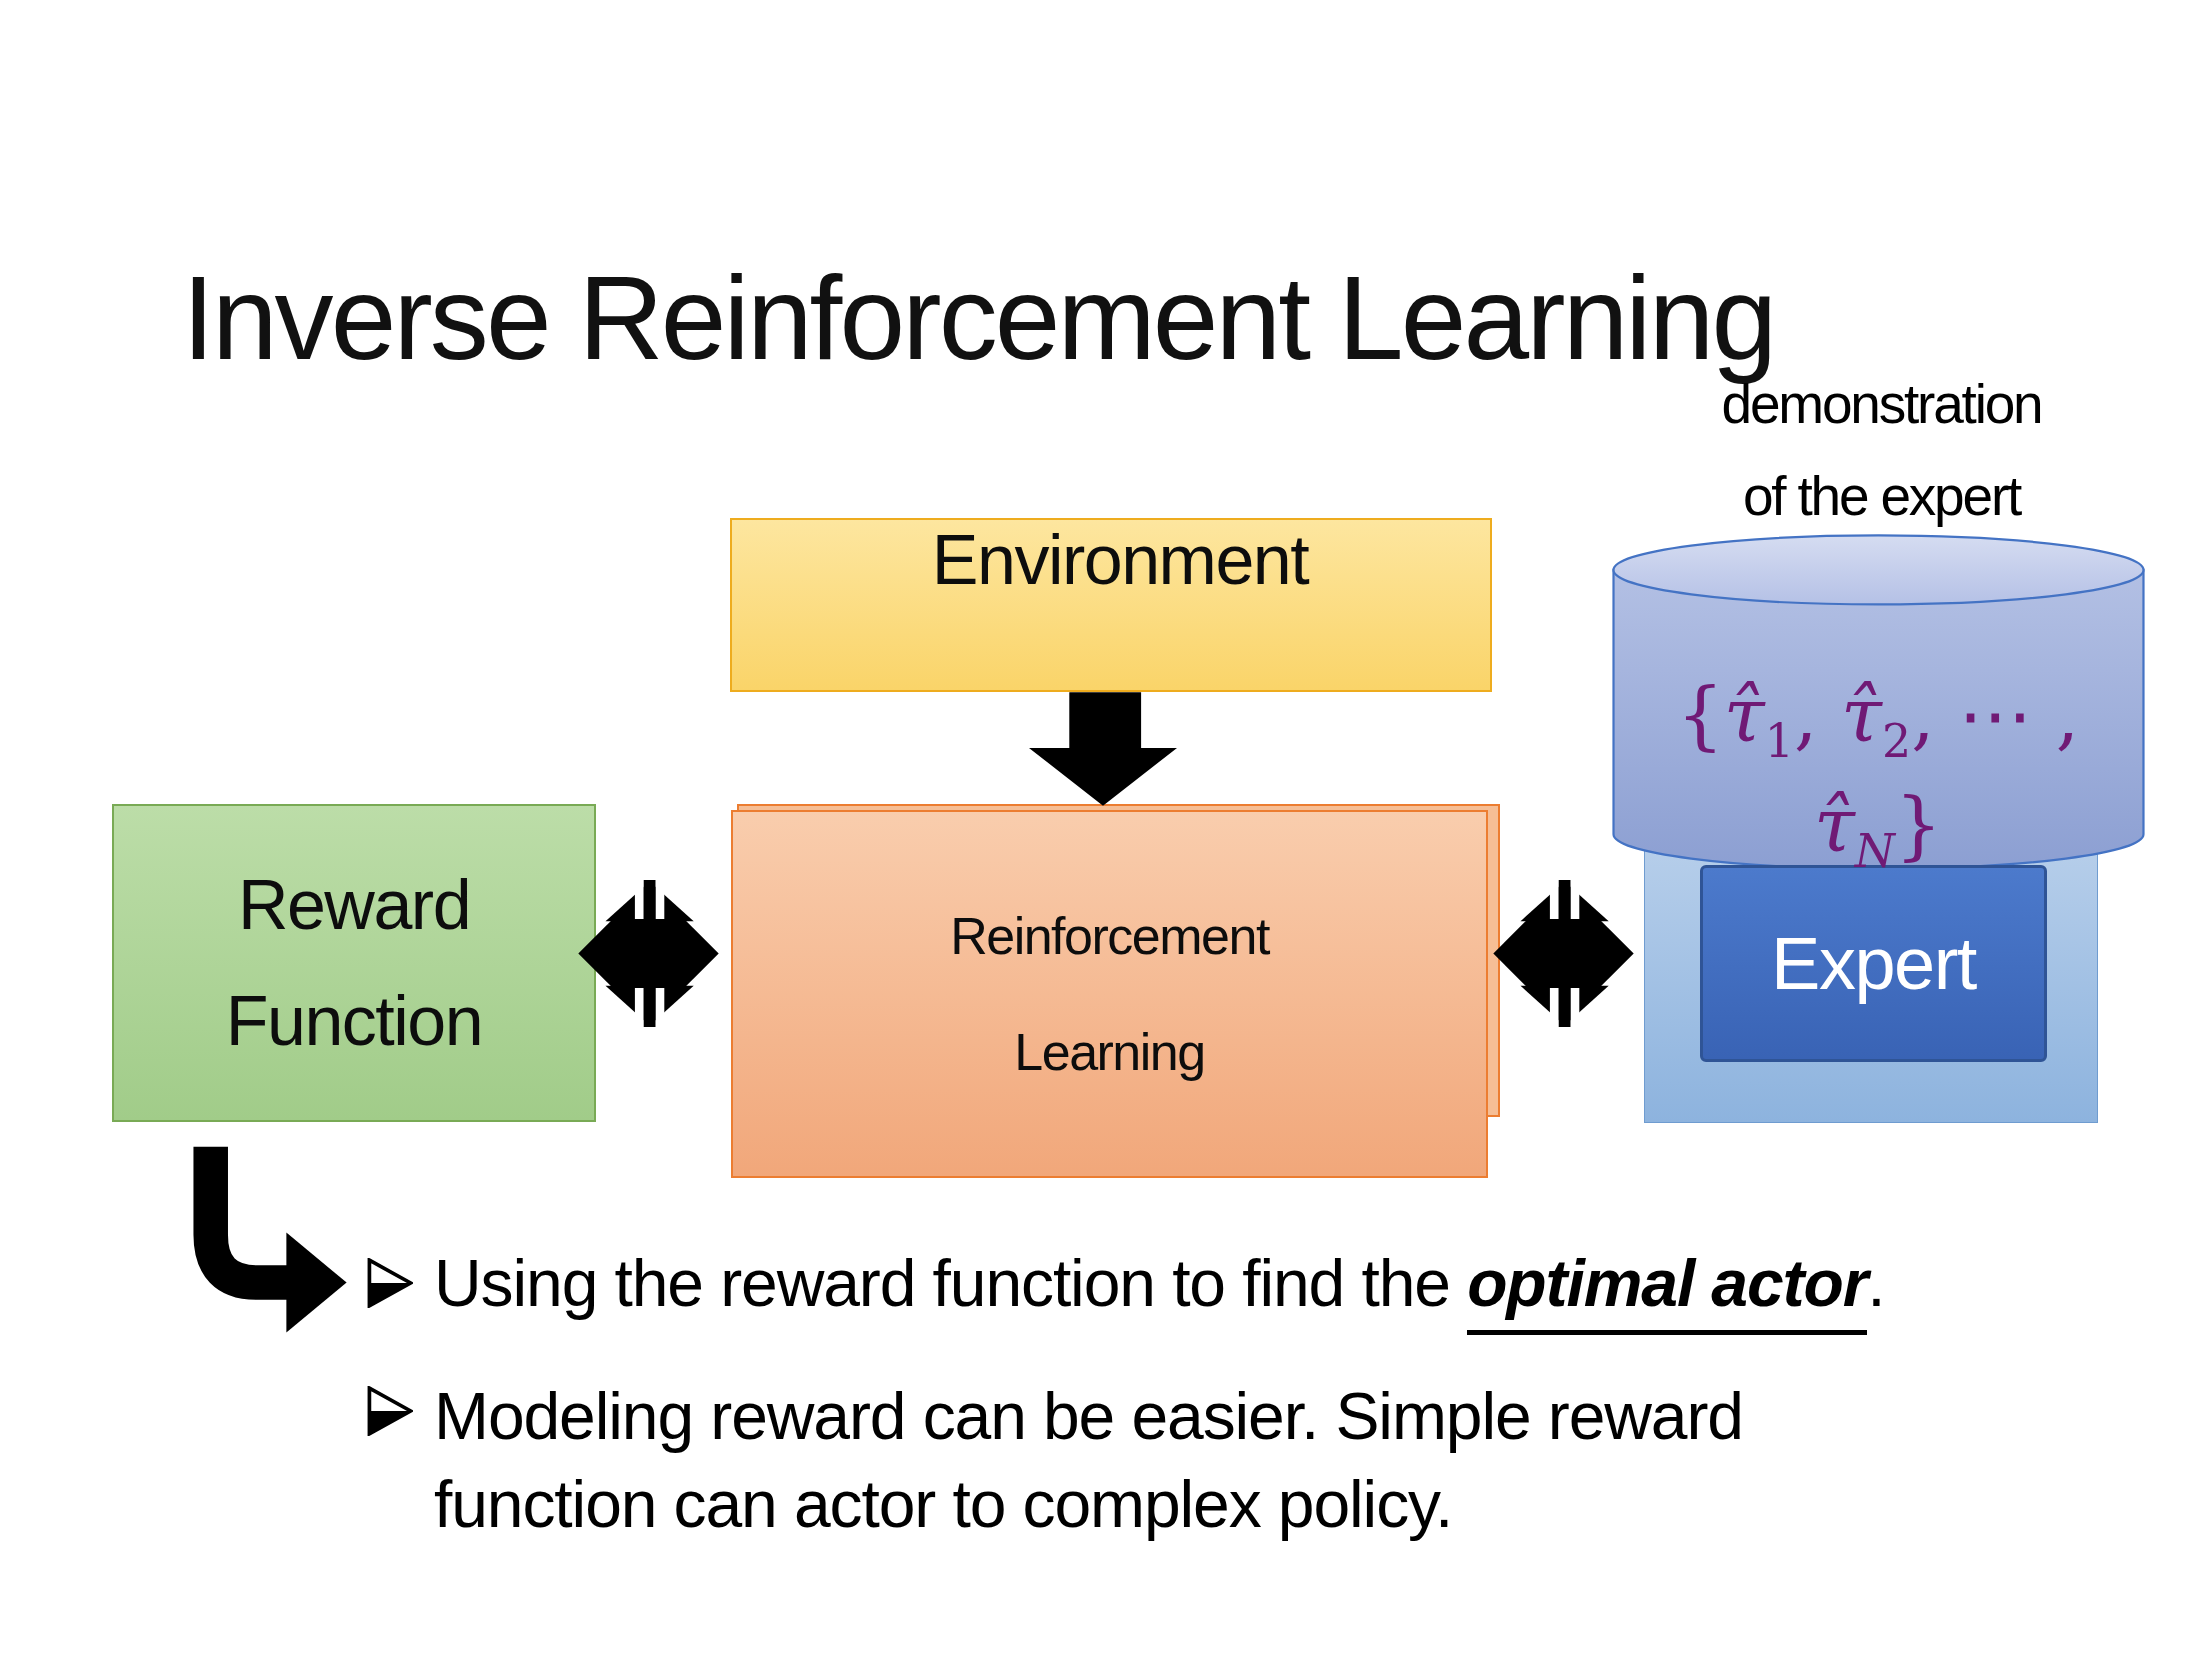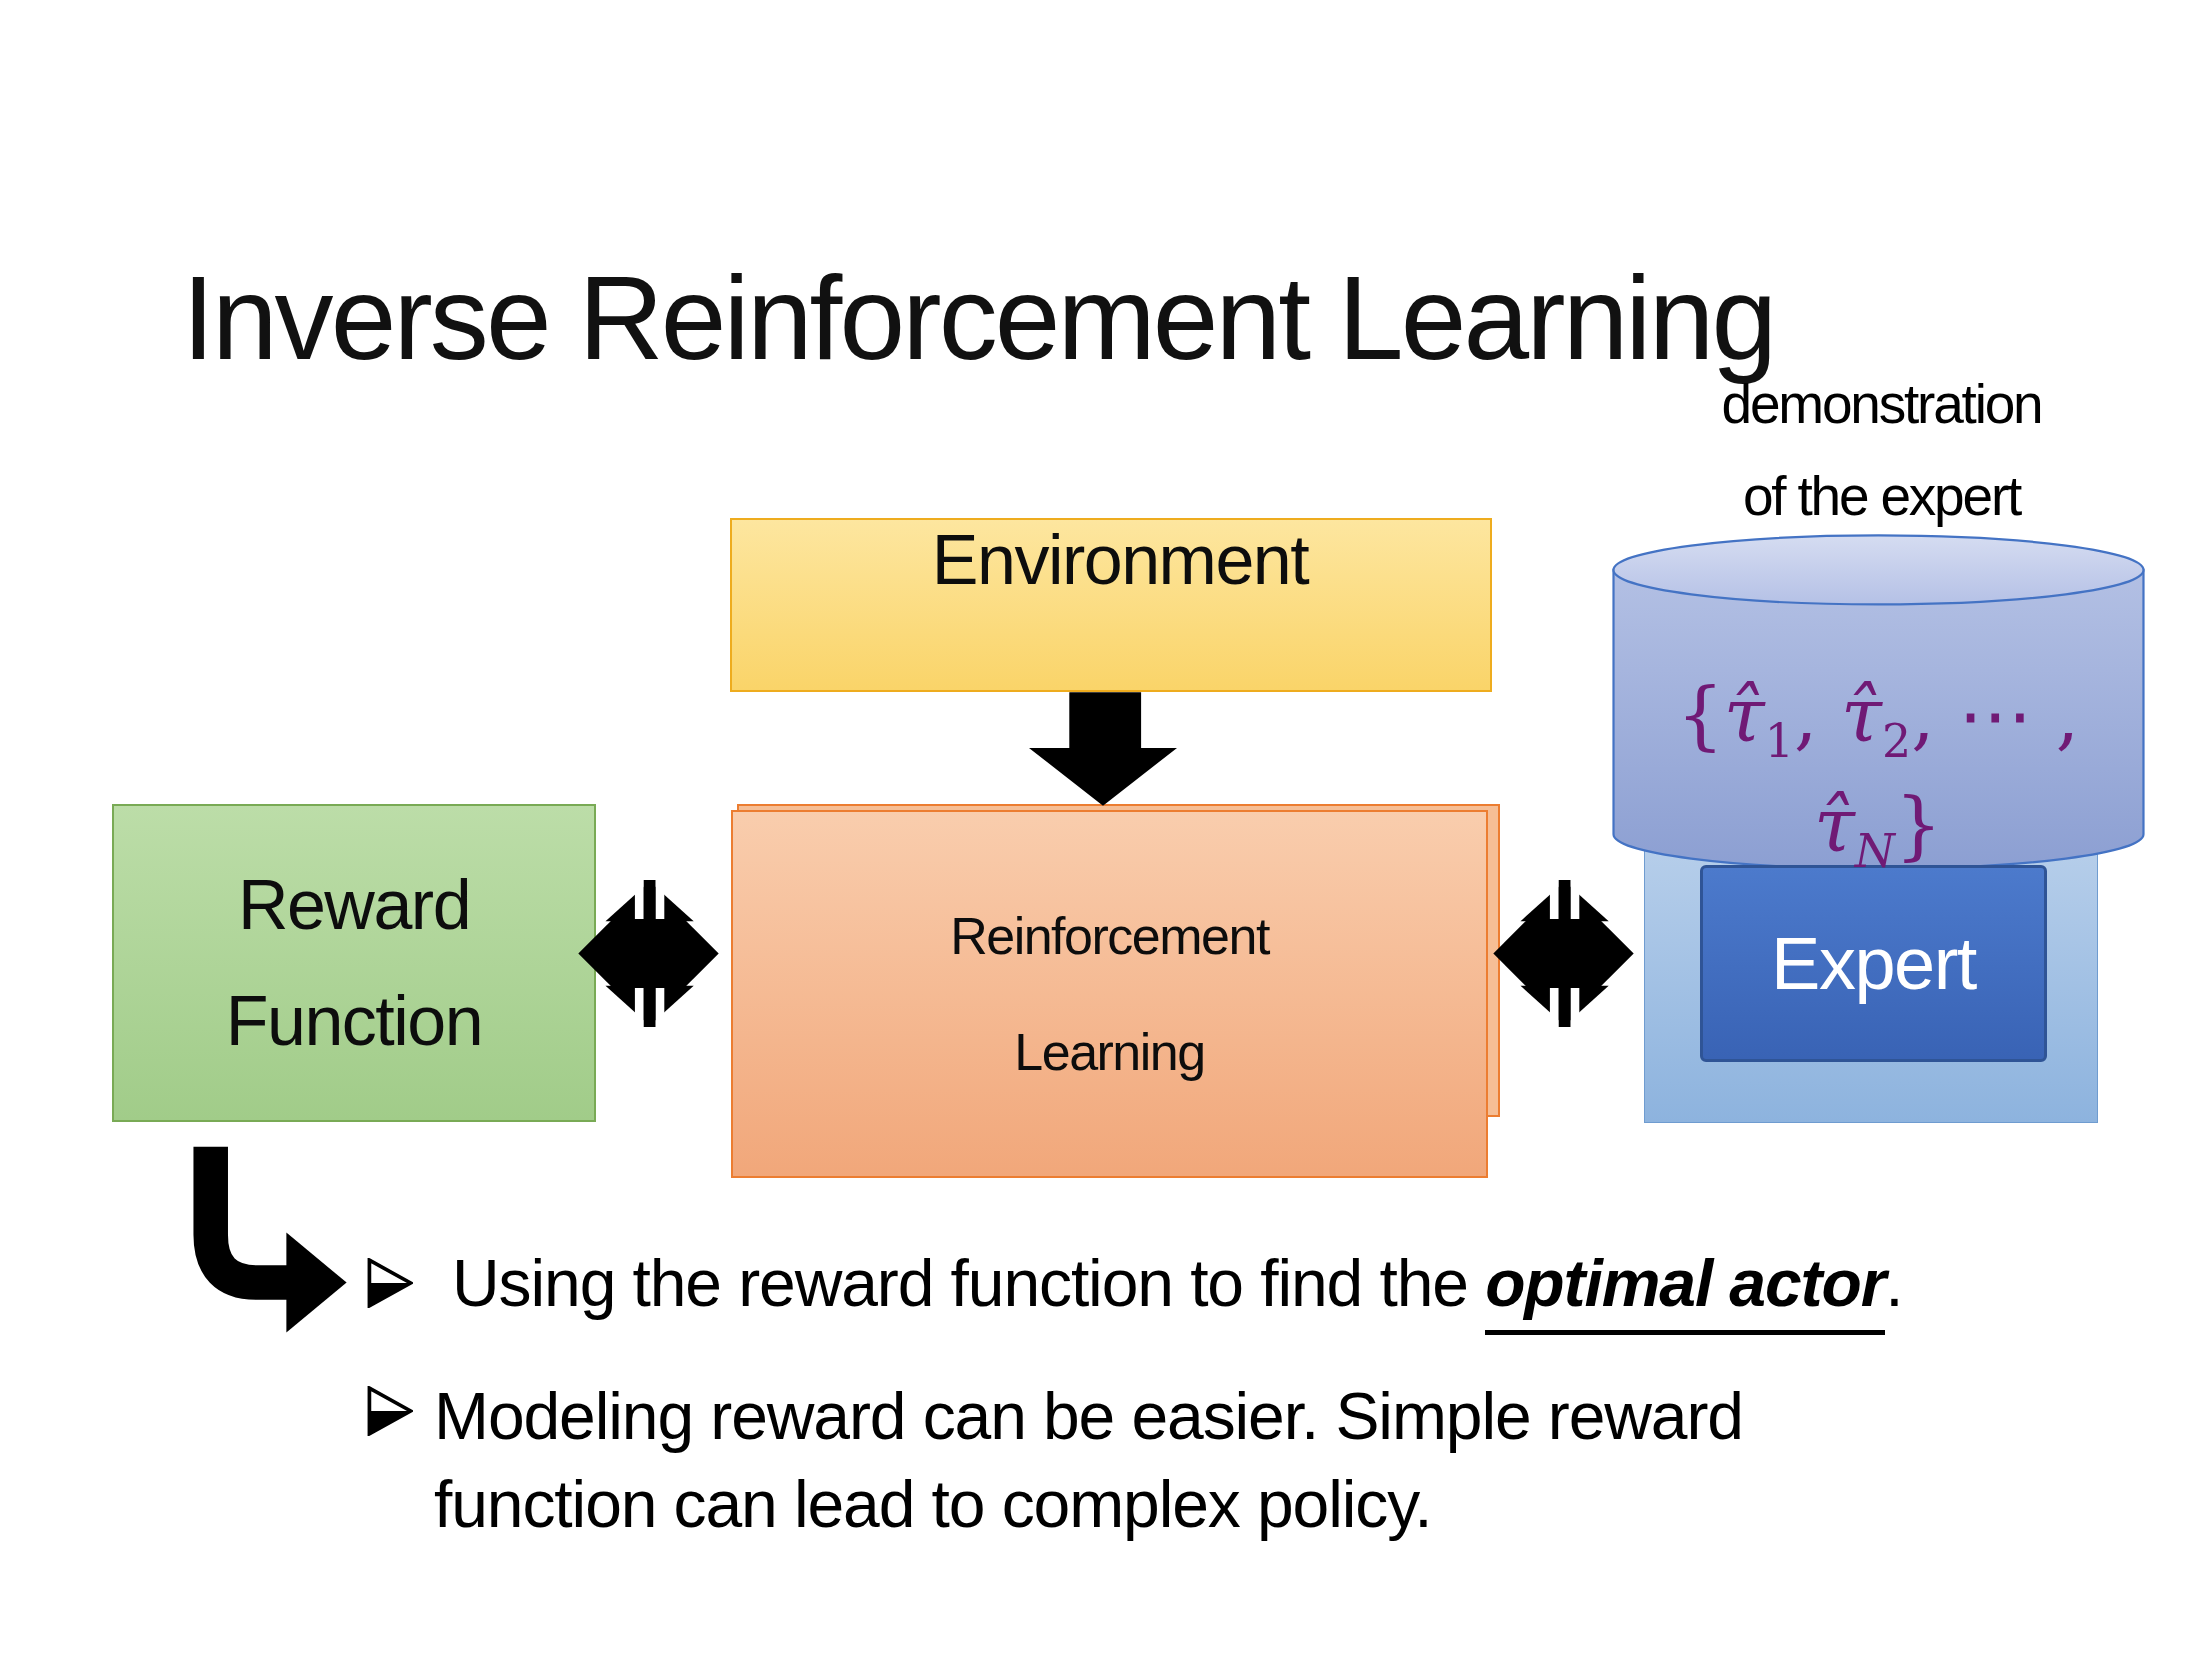--- a/index.html
+++ b/index.html
@@ -72,21 +72,21 @@
   .formula sub.it{font-style:italic;}
   
   .down-arrow{left:1029px;top:692px;z-index:3;}
   .darrow1{left:576px;top:880px;}
   .darrow2{left:1491px;top:880px;z-index:3;}
   .bent-arrow{left:176px;top:1132px;}
   
   .bullet-icon1{left:367px;top:1258px;}
   .bullet-icon2{left:367px;top:1386px;}
   .bullet-text{font-size:66px;letter-spacing:-1.1px;color:#000;white-space:nowrap;}
-  .bullet1-text{left:452px;top:1245px;}
+  .bullet1-text{left:434px;top:1245px;}
   .bullet2-text{left:434px;top:1372px;line-height:88px;}
   .bullet2-text span{display:block;}
   .emph{
     font-weight:bold;font-style:italic;
     border-bottom:5.9px solid #000;padding-bottom:10.3px;
   }
 </style>
 </head>
 <body>
 
@@ -172,17 +172,17 @@
   <div class="abs bullet-text bullet1-text">
     <span>Using the reward function to find the </span><span class="emph">optimal actor</span><span>.</span>
   </div>
 
   <svg class="abs bullet-icon2" width="46" height="50" viewBox="0 0 62 68">
     <polygon points="3,3 59,34 3,65" fill="#fff" stroke="#000" stroke-width="5"></polygon>
     <polygon points="3,34 59,34 3,65" fill="#000"></polygon>
   </svg>
   <div class="abs bullet-text bullet2-text">
     <span>Modeling reward can be easier. Simple reward</span>
-    <span>function can lead to complex policy.</span>
+    <span>function can actor to complex policy.</span>
   </div>
 
 </div>
 
 
 </body></html>

